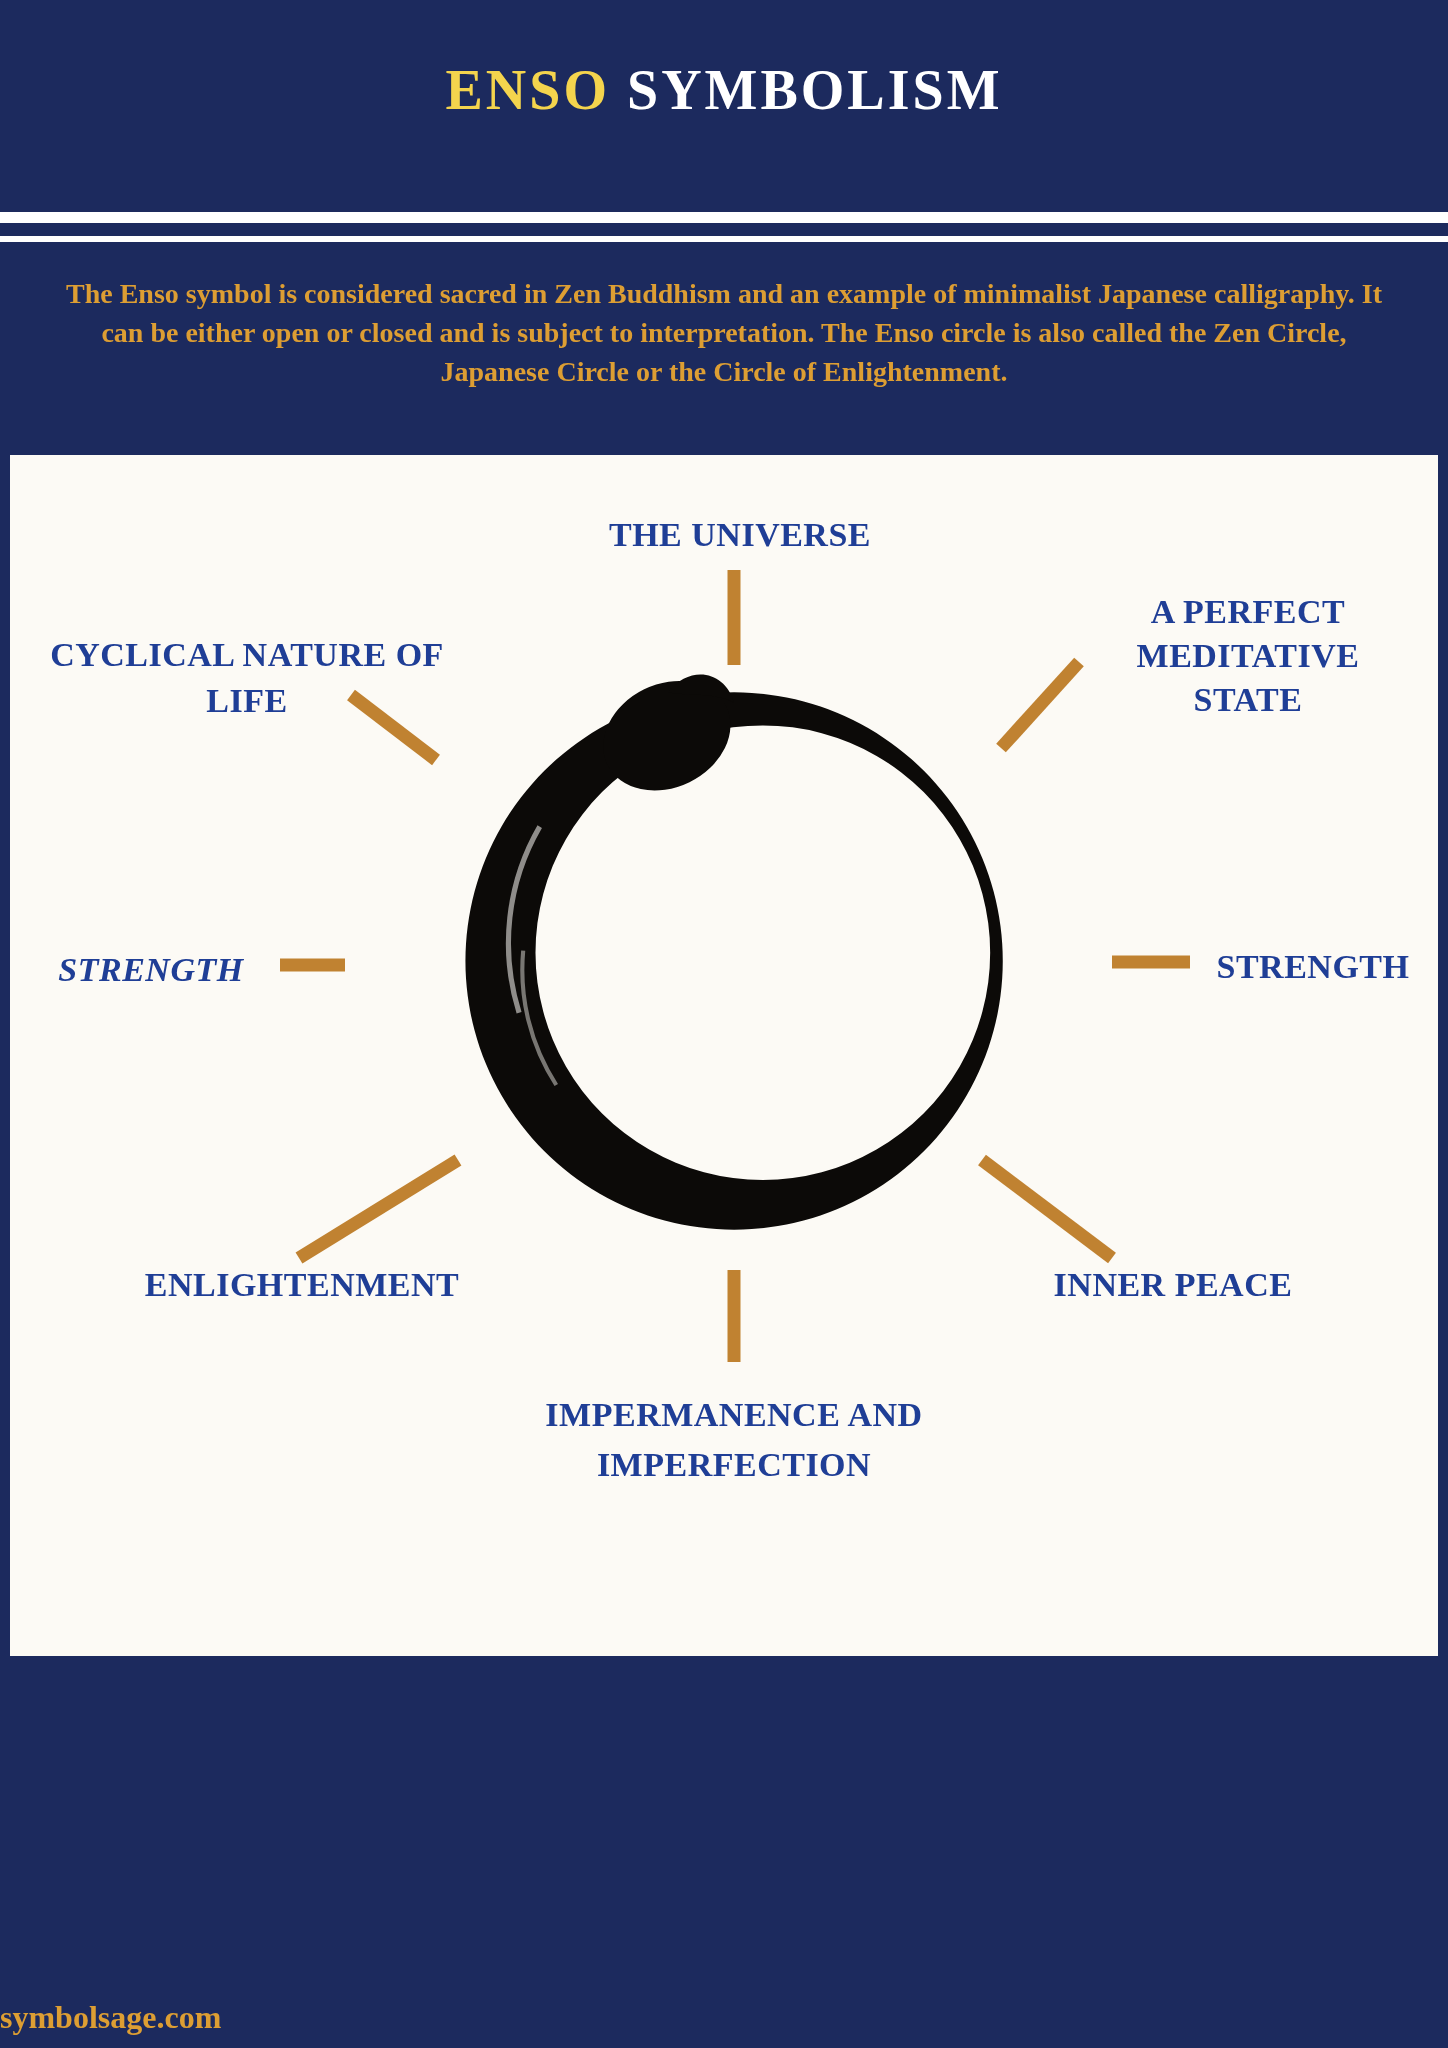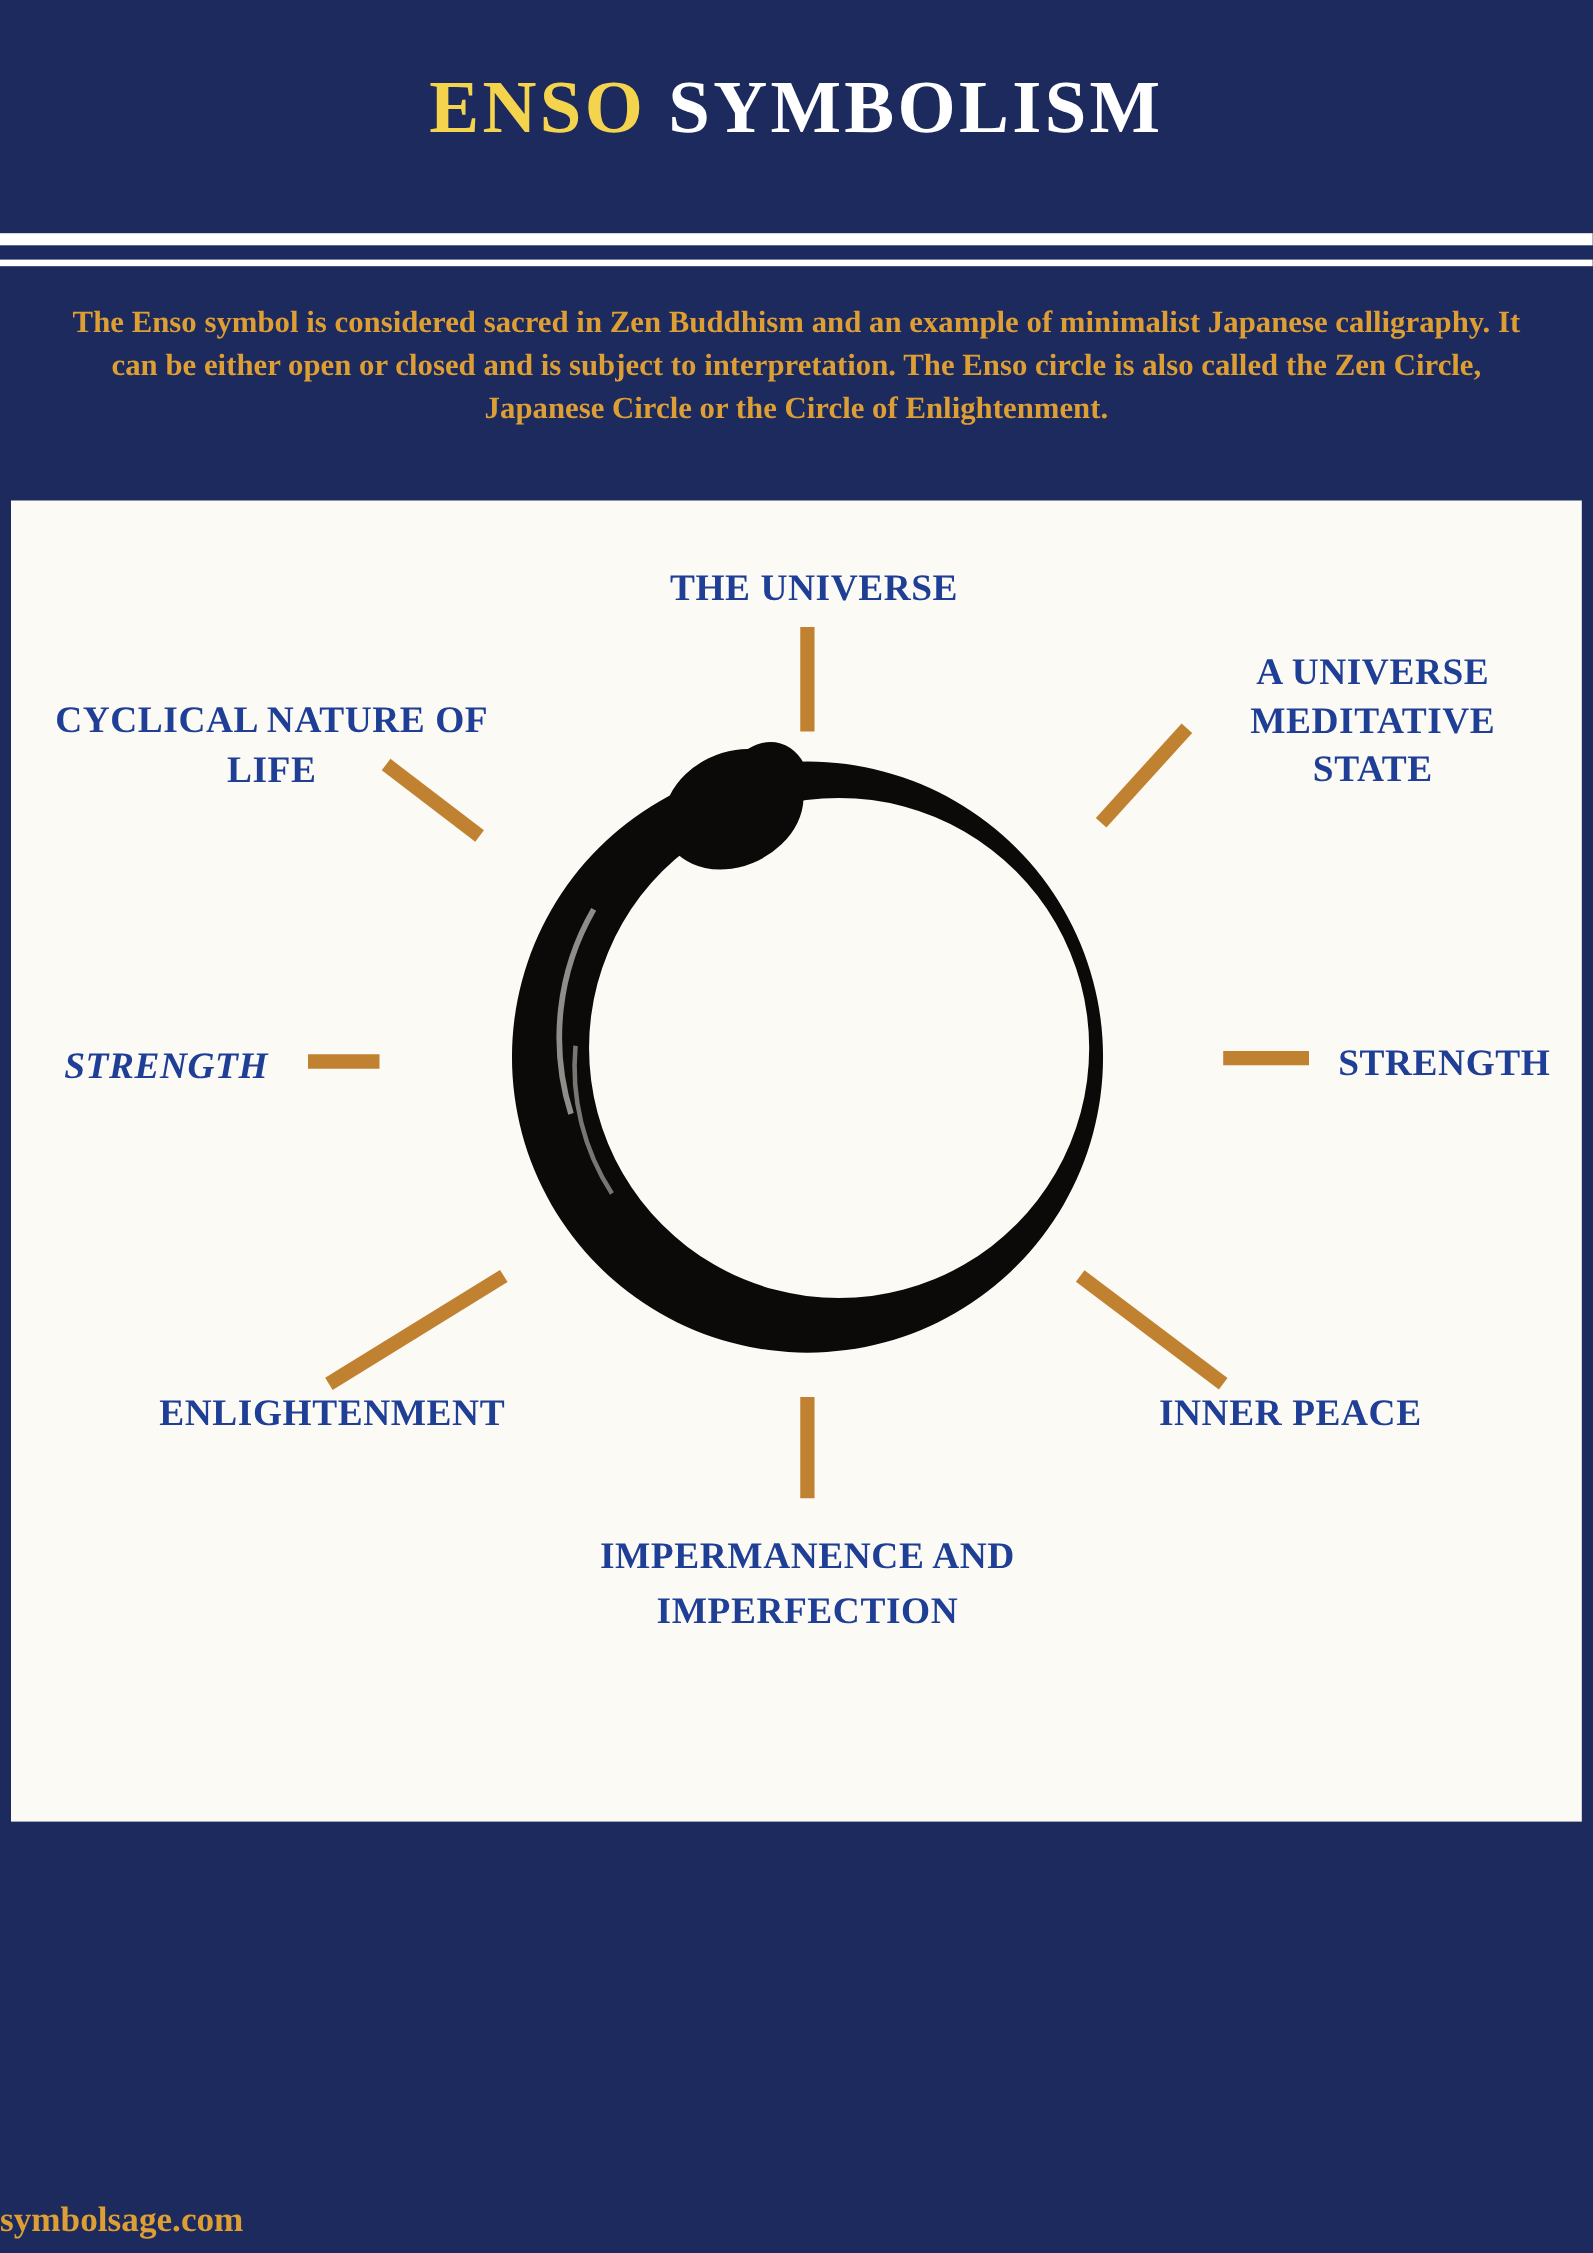--- a/index.html
+++ b/index.html
@@ -15,21 +15,21 @@
     position: relative;
     width: 1448px;
     height: 2048px;
     background: #1c2a5e;
   }
   
   .title {
     position: absolute;
     top: 58px; left: 0; right: 0;
     text-align: center;
-    font-size: 68px;
+    font-size: 56px;
     font-weight: 700;
     letter-spacing: 3px;
     color: #ffffff;
     white-space: nowrap;
   }
   .title .accent { color: #f4d44d; }
   .divider-thick {
     position: absolute;
     top: 212px; left: 0; right: 0;
     height: 11px;
@@ -124,21 +124,21 @@
       <line x1="1069" y1="207" x2="991" y2="293" stroke="#c08231" stroke-width="13"></line>
       <line x1="341" y1="240" x2="426" y2="305" stroke="#c08231" stroke-width="13"></line>
       <line x1="270" y1="510" x2="335" y2="510" stroke="#c08231" stroke-width="13"></line>
       <line x1="1102" y1="507" x2="1180" y2="507" stroke="#c08231" stroke-width="13"></line>
       <line x1="289" y1="803" x2="448" y2="705" stroke="#c08231" stroke-width="13"></line>
       <line x1="972" y1="705" x2="1102" y2="803" stroke="#c08231" stroke-width="13"></line>
       <line x1="724" y1="815" x2="724" y2="907" stroke="#c08231" stroke-width="13"></line>
     </svg>
 
     <div class="label lbl-top">THE UNIVERSE</div>
-    <div class="label lbl-top-right">A UNIVERSE MEDITATIVE STATE</div>
+    <div class="label lbl-top-right">A PERFECT MEDITATIVE STATE</div>
     <div class="label lbl-top-left">CYCLICAL NATURE OF LIFE</div>
     <div class="label lbl-left">STRENGTH</div>
     <div class="label lbl-right">STRENGTH</div>
     <div class="label lbl-bottom-right">INNER PEACE</div>
     <div class="label lbl-bottom-left">ENLIGHTENMENT</div>
     <div class="label lbl-bottom">IMPERMANENCE AND IMPERFECTION</div>
   </div>
 
   <div class="footer">
     <span>symbolsage.com</span>

